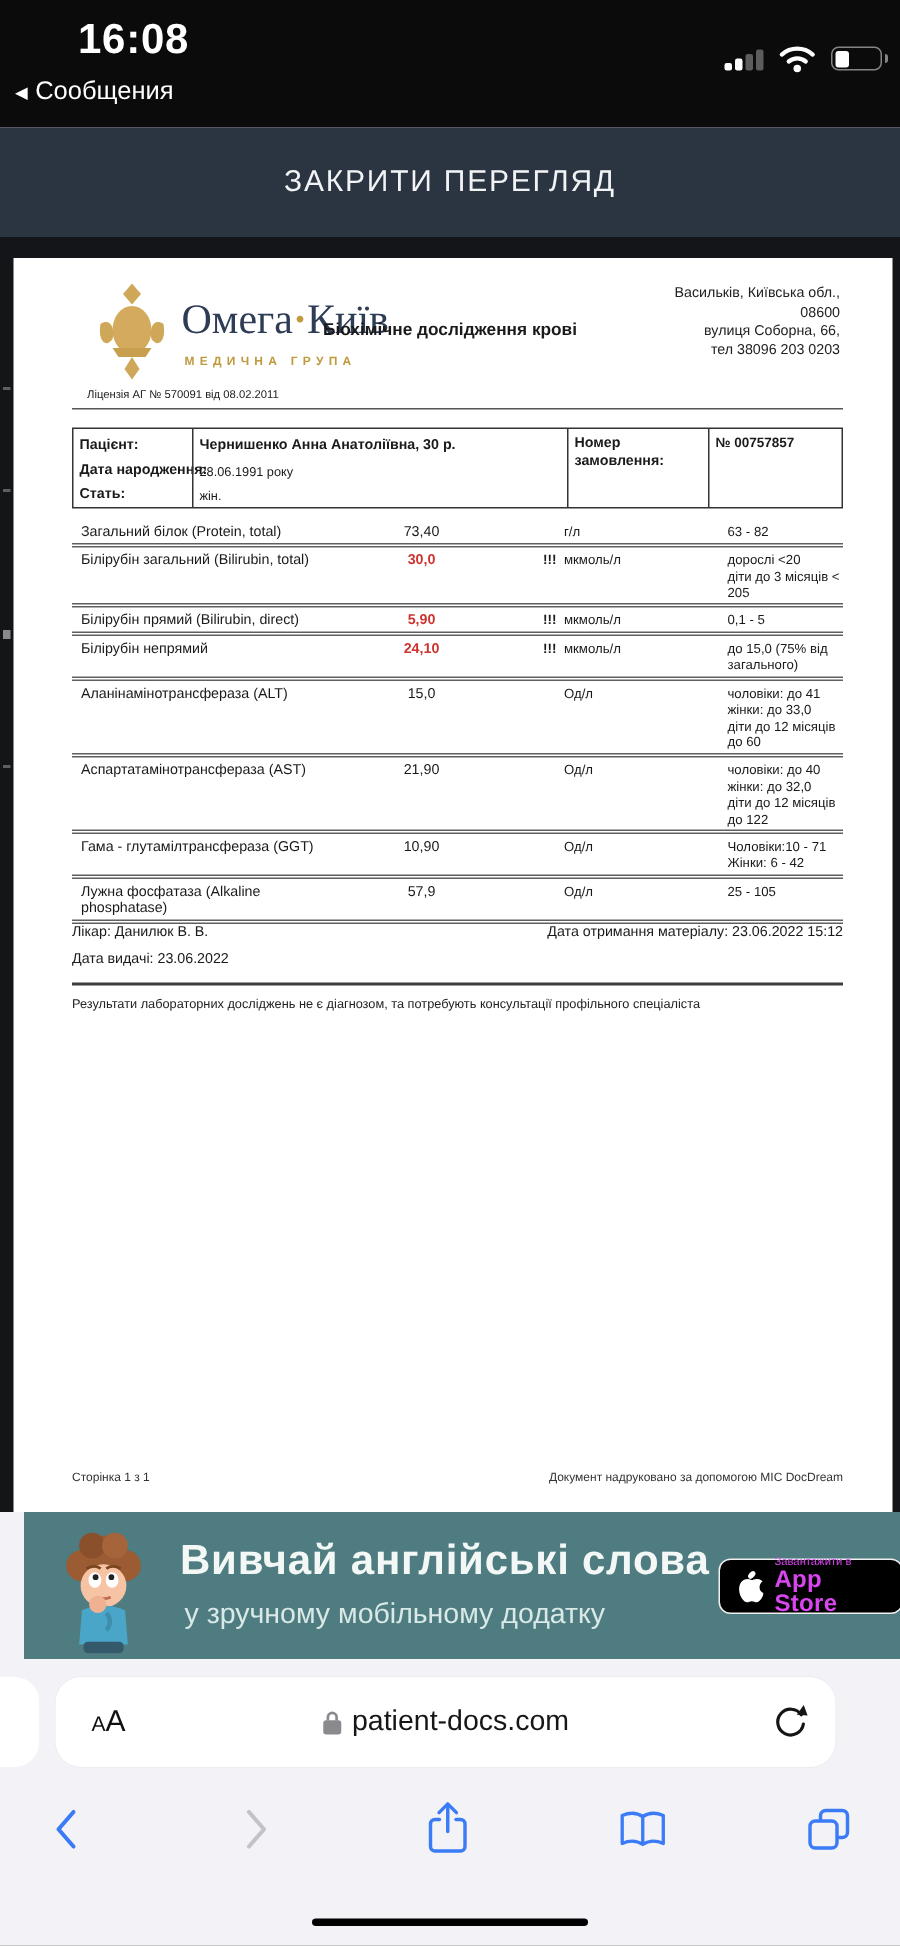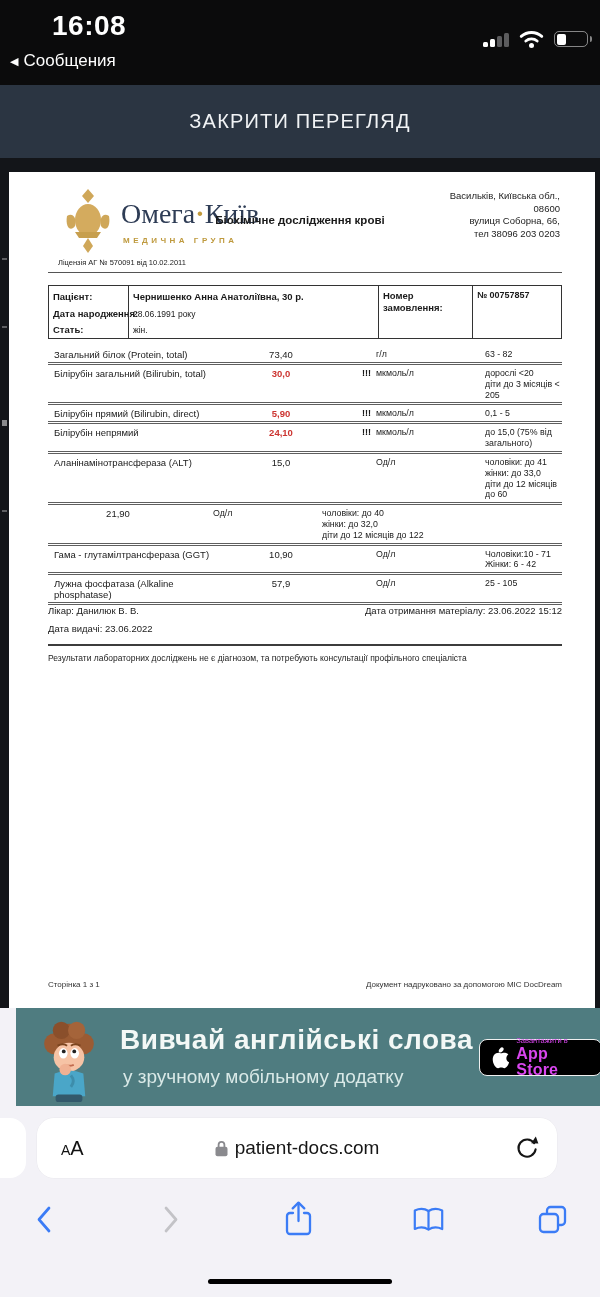--- a/index.html
+++ b/index.html
@@ -147,21 +147,21 @@
       </div>
       <div class="logo-tag">МЕДИЧНА ГРУПА</div>
       <div class="doc-title">Біохімічне дослідження крові</div>
       <div class="doc-address">
 
       <div>Васильків, Київська обл.,</div>
           <div>08600</div>
           <div>вулиця Соборна, 66,</div>
           <div>тел 38096 203 0203</div>
         </div>
-      <div class="doc-license">Ліцензія АГ № 570091 від 10.02.2011</div>
+      <div class="doc-license">Ліцензія АГ № 570091 від 08.02.2011</div>
       <div class="hr1"></div>
 
       <div class="patient-box">
         <div class="pb-col pb-labels">
 
         <div>Пацієнт:</div>
             <div>Дата народження:</div>
             <div>Стать:</div>
           </div>
         <div class="pb-col pb-values">
@@ -214,20 +214,21 @@
               <div class="c-name">Аланінамінотрансфераза (ALT)</div>
               <div class="c-val">15,0</div>
               <div class="c-flag"></div>
               <div class="c-unit">Од/л</div>
               <div class="c-ref">чоловіки: до 41
 жінки: до 33,0
 діти до 12 місяців до 60</div>
             </div>
 
             <div class="trow">
+              <div class="c-name">Аспартатамінотрансфераза (AST)</div>
               <div class="c-val">21,90</div>
               <div class="c-flag"></div>
               <div class="c-unit">Од/л</div>
               <div class="c-ref">чоловіки: до 40
 жінки: до 32,0
 діти до 12 місяців до 122</div>
             </div>
 
             <div class="trow">
               <div class="c-name">Гама - глутамілтрансфераза (GGT)</div>

